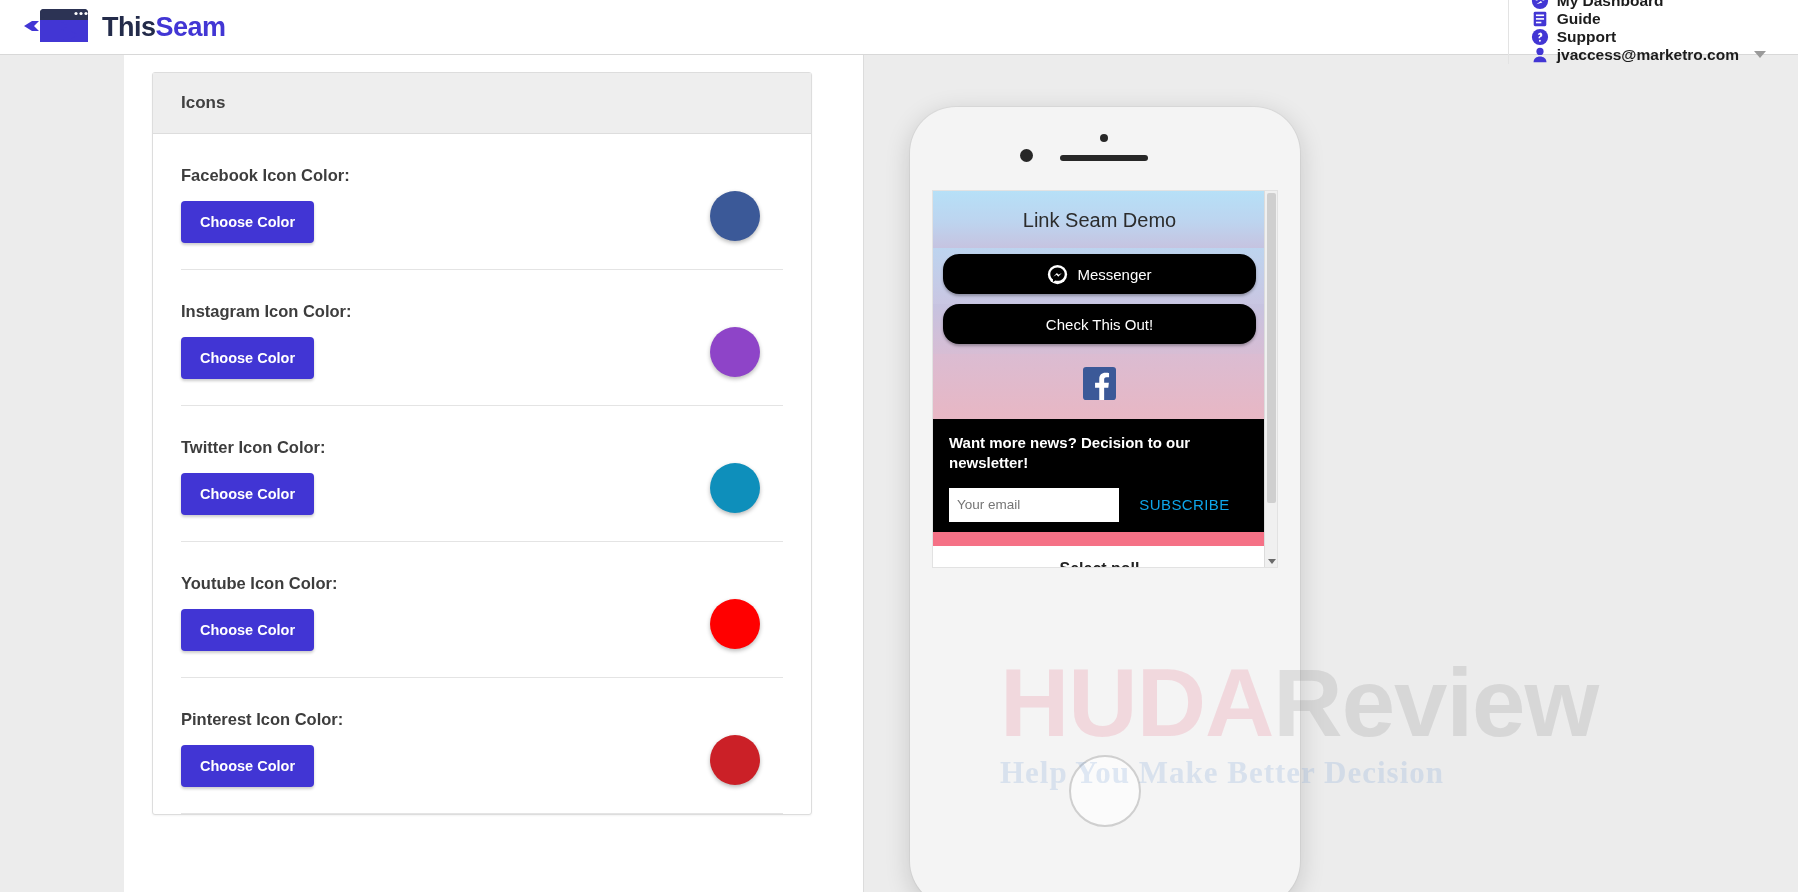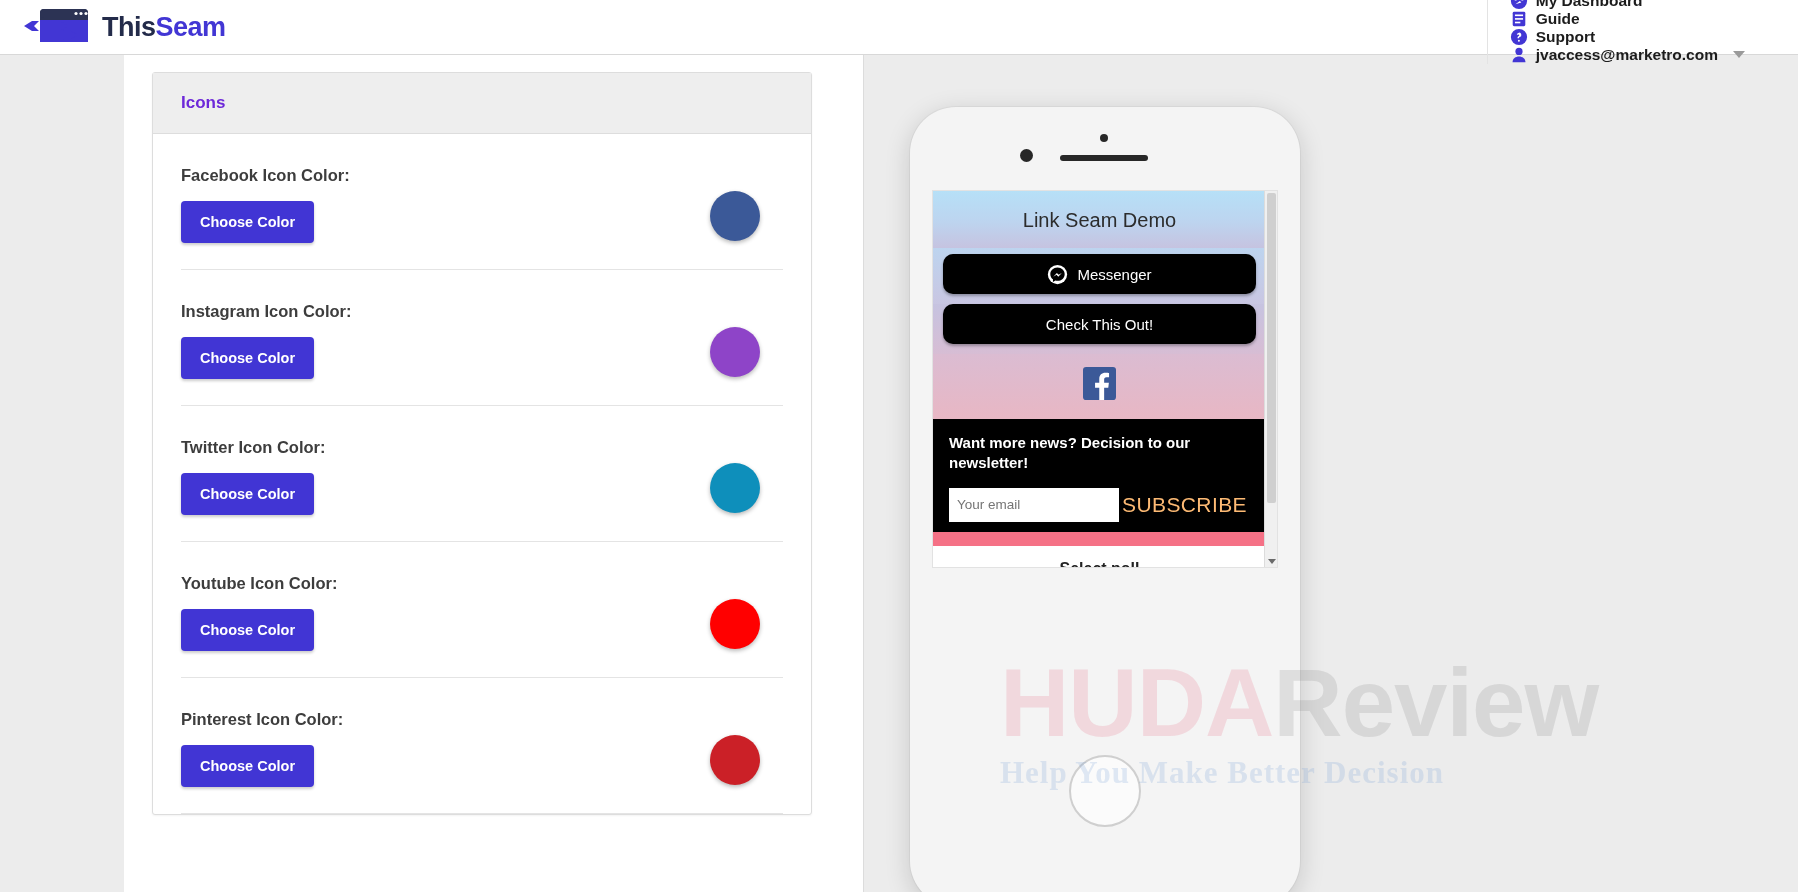--- a/index.html
+++ b/index.html
@@ -29,21 +29,21 @@
   .brand-seam { color: #4236d4; }
 
   .nav-right { margin-left: auto; display: flex; align-items: stretch; height: 71px; flex-direction: column; }
   .nav-item {
     display: flex; align-items: center; gap: 8px;
     padding: 0 22px; height: 55px;
     border-left: 1px solid #e3e3e3;
     font-size: 15.5px; font-weight: bold; color: #1c1c1c;
     white-space: nowrap; cursor: pointer;
   }
-  .nav-item:last-child { padding-right: 53px; }
+  .nav-item:last-child { padding-right: 32px; }
   .nav-ico { width: 18px; height: 18px; flex: none; display: block; }
   .caret-down {
     width: 0; height: 0; margin-left: 7px;
     border-left: 6px solid transparent;
     border-right: 6px solid transparent;
     border-top: 7px solid #9a9a9a;
   }
 
   
   .page { position: absolute; top: 55px; left: 0; width: 1798px; height: 837px; }
@@ -67,21 +67,21 @@
     width: 660px;
     background: #ffffff;
     border: 1px solid #dddddd;
     border-radius: 3px;
     box-shadow: 0 1px 2px rgba(0,0,0,.05);
   }
   .card-head {
     background: #eeeeee;
     border-bottom: 1px solid #dddddd;
     padding: 20px 28px;
-    font-size: 17px; font-weight: bold; color: #6d28d9;
+    font-size: 17px; font-weight: bold; color: #404040;
   }
   .card-body { padding: 0 28px; }
 
   .color-row {
     padding: 32px 0 26px 0;
     border-bottom: 1px solid #e4e4e4;
     position: relative;
     min-height: 123px;
   }
   .color-row:last-child { border-bottom: 1px solid #e4e4e4; }
@@ -168,21 +168,21 @@
     background: linear-gradient(180deg, #b6e0f7 0%, #bdd4ef 55%, #c6c3e0 100%);
     padding: 18px 0 16px 0;
     text-align: center;
   }
   .demo-title { font-size: 20px; color: #2c2c2c; font-weight: normal; }
   .pill-wrap { padding: 0 10px 10px 10px;
     background: linear-gradient(180deg,#c6c3e0 0%, #d7bdd4 100%); }
   .pill-wrap.first { background: linear-gradient(180deg,#bdd4ef 0%, #c9c6e2 100%); padding-top: 6px; }
   .pill {
     background: #000000; color: #ffffff;
-    border-radius: 10px;
+    border-radius: 16px;
     height: 40px;
     display: flex; align-items: center; justify-content: center; gap: 9px;
     font-size: 15px;
     box-shadow: 0 2px 3px rgba(0,0,0,.3);
     cursor: pointer;
   }
   .msgr-ico { width: 21px; height: 21px; flex: none; }
 
   .fb-band {
     background: linear-gradient(180deg,#dbbcd2 0%, #e8b7c4 100%);
@@ -200,21 +200,21 @@
   .news-input {
     width: 170px; height: 34px;
     background: #ffffff; color: #8a8a8a;
     border: 1px solid #ffffff;
     font-size: 13.5px;
     padding: 0 7px;
     font-family: "Liberation Sans", sans-serif;
   }
   .news-sub {
     flex: 1; display: flex; align-items: center; justify-content: center;
-    color: #fdba74; font-size: 21px; letter-spacing: .4px;
+    color: #0ea5e9; font-size: 15px; letter-spacing: .4px;
     cursor: pointer;
   }
   .pink-bar { background: #f57186; height: 14px; }
   .poll {
     background: #ffffff; text-align: center;
     padding: 14px 0 16px 0;
     font-size: 16px; font-weight: bold; color: #222222;
     cursor: pointer;
   }
 

